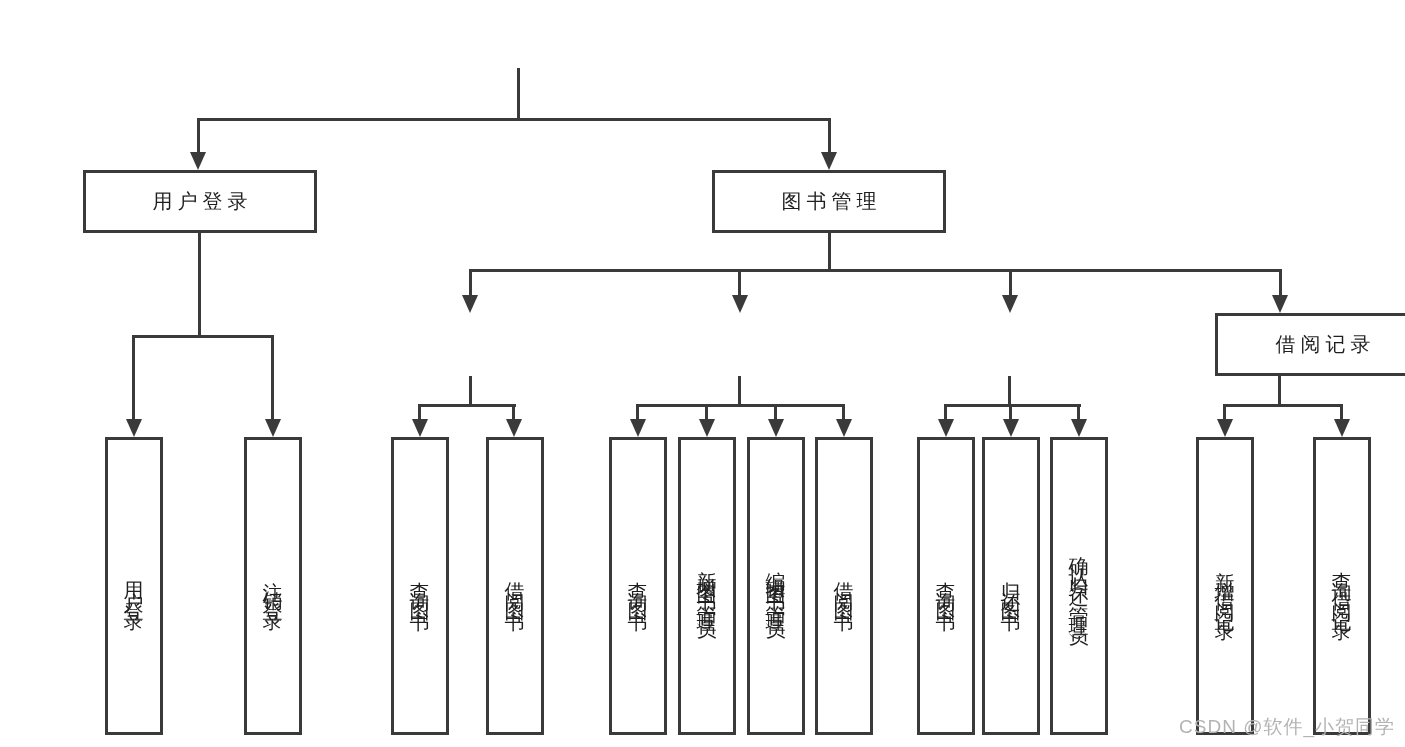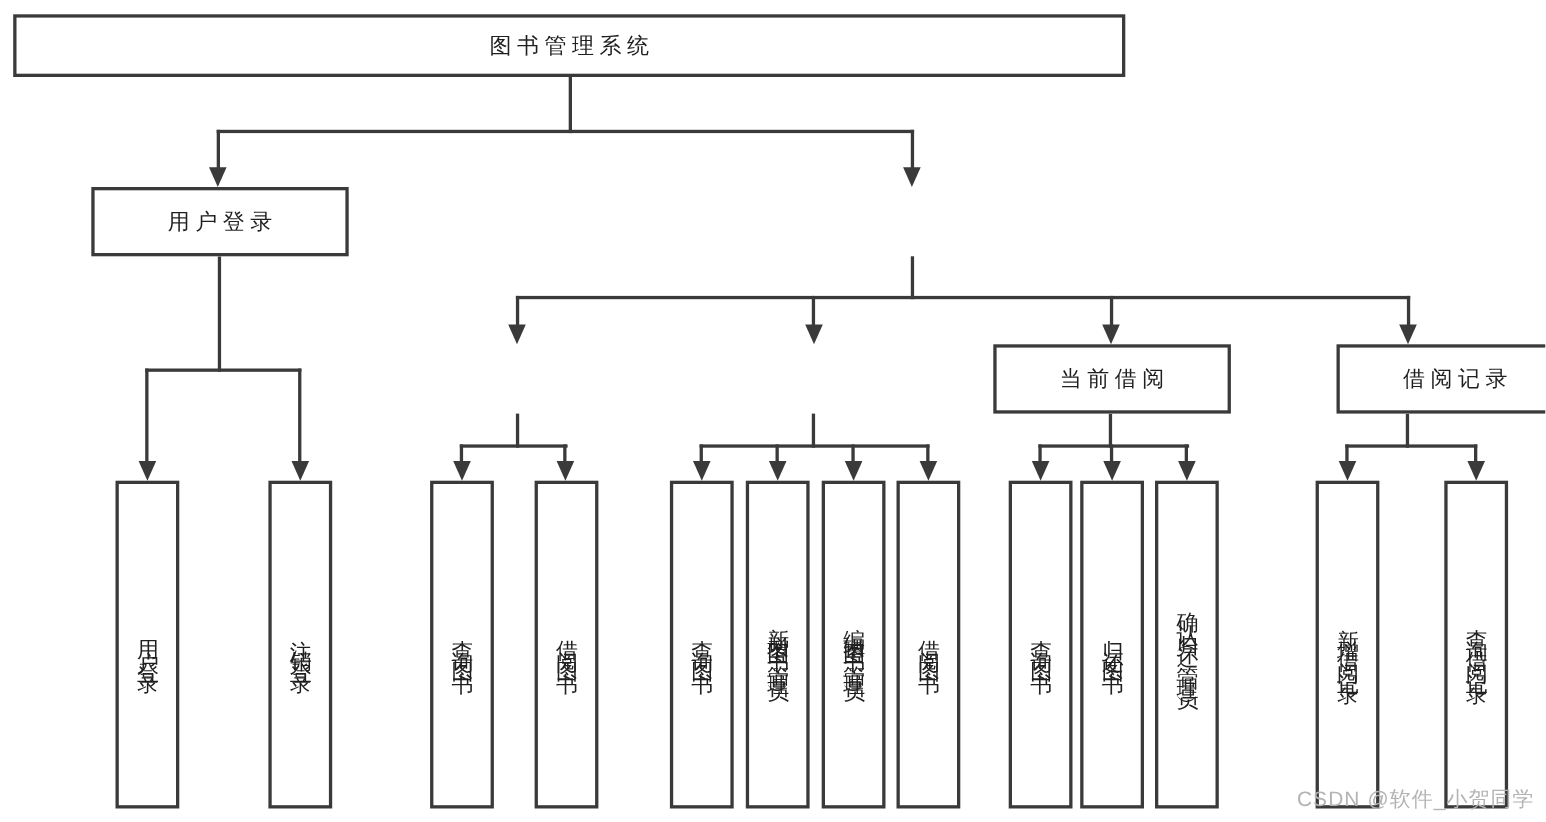--- a/index.html
+++ b/index.html
@@ -119,31 +119,28 @@
   <div class="vl" style="left:1077px;top:404px;height:17px"></div>
   <div class="arrow" style="left:1071px;top:419px"></div>
 
   <div class="vl" style="left:1278px;top:376px;height:31px"></div>
   <div class="hl" style="left:1223px;top:404px;width:120px"></div>
   <div class="vl" style="left:1223px;top:404px;height:17px"></div>
   <div class="arrow" style="left:1217px;top:419px"></div>
   <div class="vl" style="left:1340px;top:404px;height:17px"></div>
   <div class="arrow" style="left:1334px;top:419px"></div>
 
-  <div class="node" style="left:12px;top:13px;width:1011px;height:57px">
-    <span class="h-label">图书管理系统</span>
-  </div>
 
   <div class="node" style="left:83px;top:170px;width:234px;height:63px">
     <span class="h-label">用户登录</span>
   </div>
+  <div class="node" style="left:712px;top:170px;width:234px;height:63px">
+    <span class="h-label">图书管理</span>
+  </div>
 
-  <div class="node" style="left:903px;top:313px;width:216px;height:63px">
-    <span class="h-label">当前借阅</span>
-  </div>
   <div class="node" style="left:1215px;top:313px;width:216px;height:63px">
     <span class="h-label">借阅记录</span>
   </div>
 
   <div class="node v-node" style="left:105px">
     <span class="v-label">用户登录</span>
   </div>
   <div class="node v-node" style="left:244px">
     <span class="v-label">注销登录</span>
   </div>

